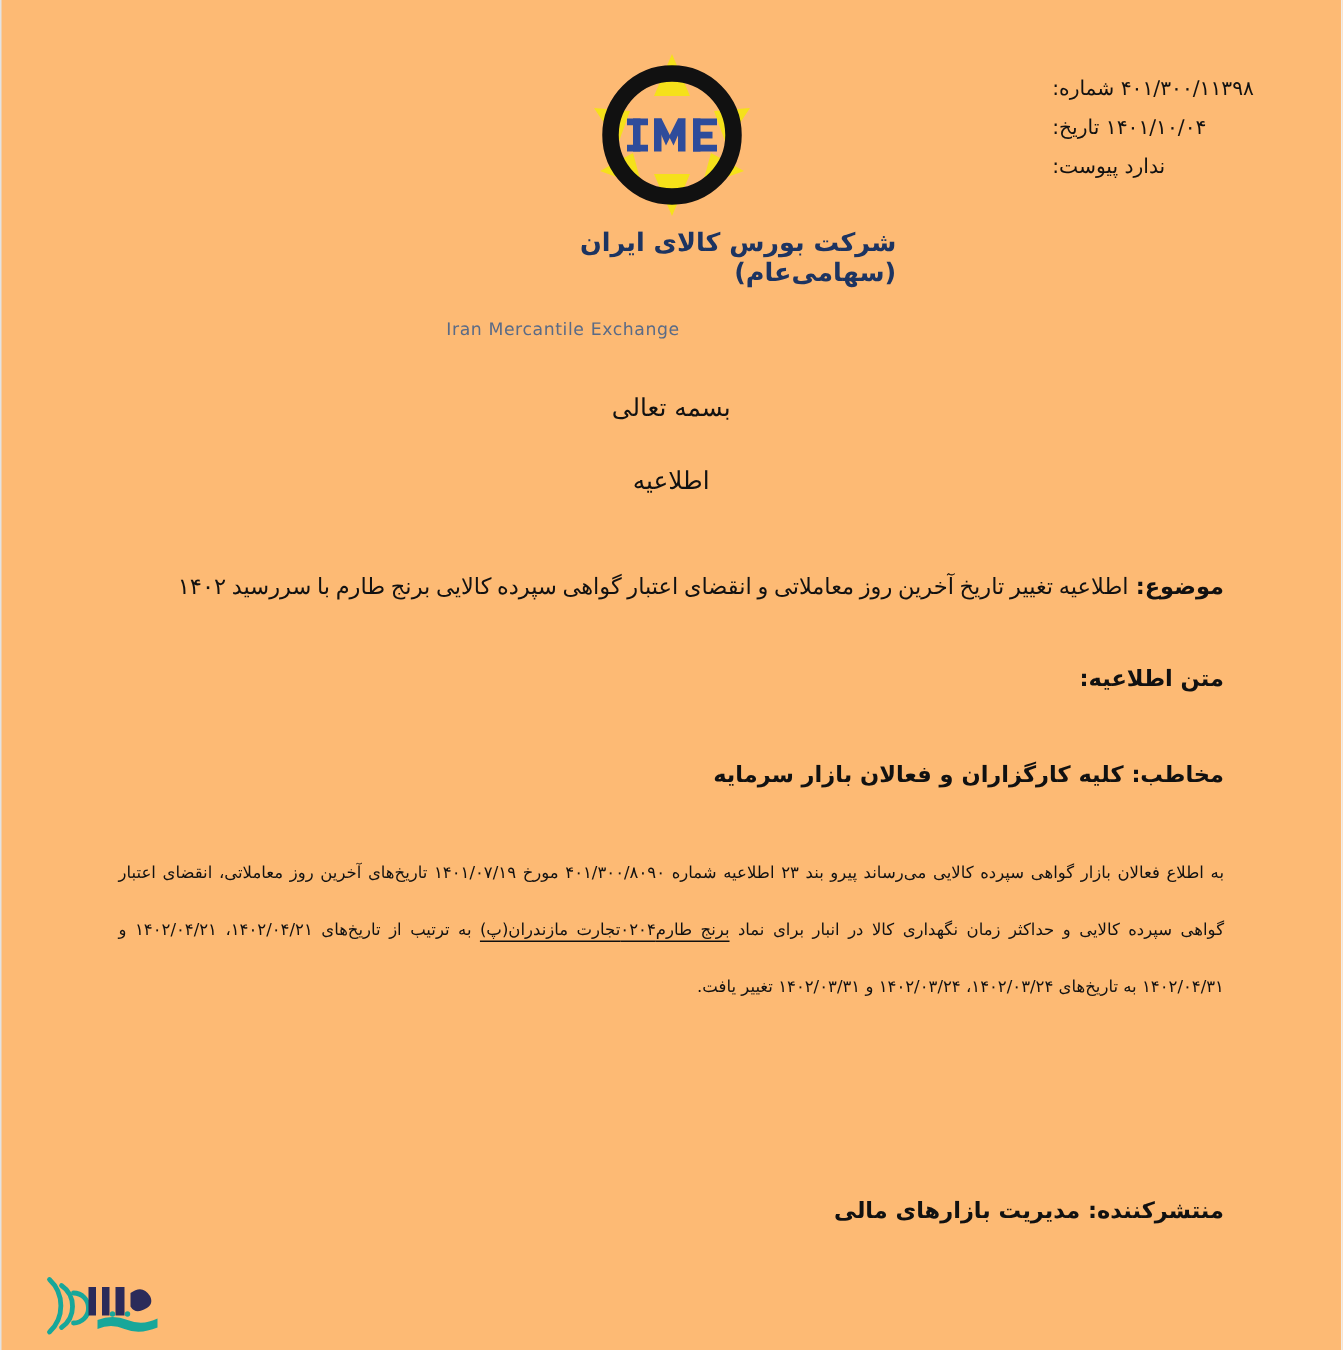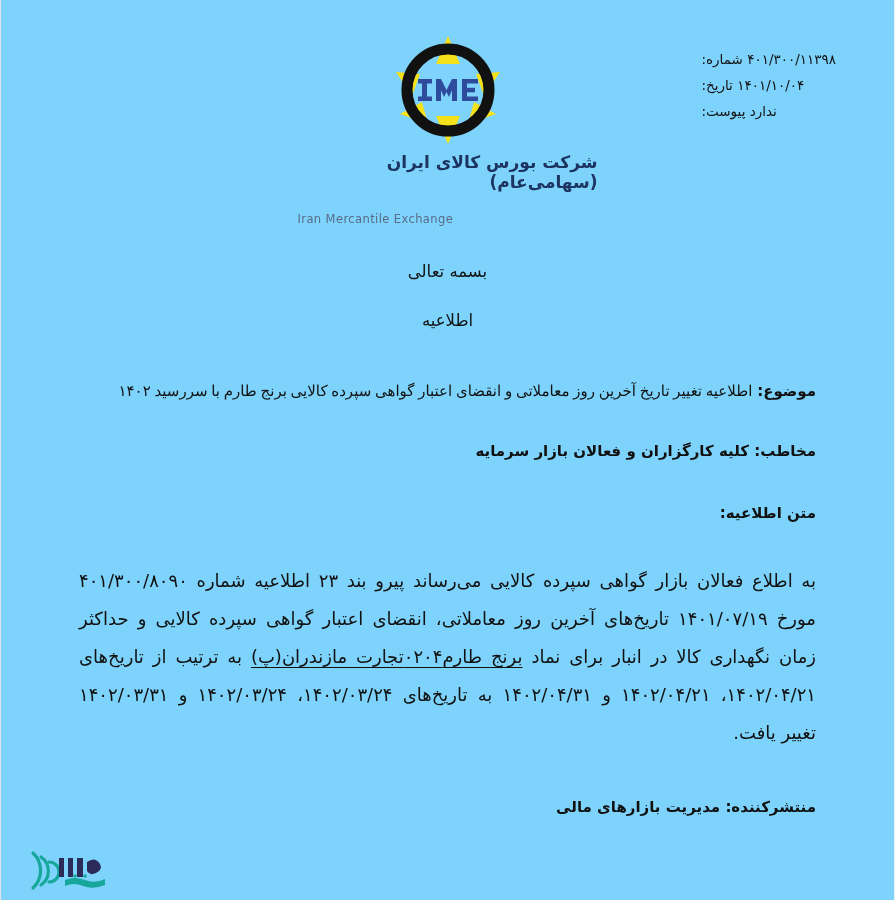--- a/index.html
+++ b/index.html
@@ -4,21 +4,21 @@
 <style>
   html, body {
     margin: 0;
     padding: 0;
     background: #ffffff;
   }
   .page {
     position: relative;
     width: 895px;
     height: 900px;
-    background: #7dd3fc;
+    background: #fdba74;
     border-left: 1px solid #e3e3e3;
     border-right: 1px solid #eeeeee;
     box-sizing: border-box;
     font-family: "DejaVu Sans", "Liberation Sans", sans-serif;
     color: #111111;
     overflow: hidden;
   }
 
   
   .header {
@@ -98,21 +98,21 @@
     margin-bottom: 30px;
     color: #111111;
   }
   .field-line .lbl { font-weight: 700; }
   .subject-line { text-align: justify; margin-bottom: 30px; }
   .subject-line .val { font-weight: 400; font-family: Liberation Serif, serif; }
   .addressee-line { font-weight: 700; margin-bottom: 32px; }
   .body-label { font-weight: 700; margin-bottom: 34px; }
 
   .body-text {
-    font-size: 18px;
+    font-size: 11px;
     line-height: 38px;
     text-align: justify;
     text-justify: inter-word;
     color: #111111;
   }
   .body-text .underlined {
     text-decoration: underline;
     text-underline-offset: 4px;
   }
 
@@ -189,26 +189,26 @@
 
     <div class="centered-line bismillah">بسمه  تعالی</div>
 
     <div class="centered-line notice-heading">اطلاعیه</div>
 
     <div class="field-line subject-line">
       <span class="lbl">موضوع:</span>
       <span class="val">اطلاعیه تغییر  تاریخ آخرین روز معاملاتی و انقضای اعتبار گواهی  سپرده کالایی برنج طارم با سررسید ۱۴۰۲</span>
     </div>
 
+    <div class="field-line body-label">متن اطلاعیه:</div>
+
     <div class="field-line addressee-line">
       <span class="lbl">مخاطب:</span>
       <span class="val">کلیه کارگزاران و فعالان بازار سرمایه</span>
     </div>
-
-    <div class="field-line body-label">متن اطلاعیه:</div>
 
     <div class="body-text">
       <span>به اطلاع فعالان بازار گواهی سپرده کالایی می‌رساند پیرو بند ۲۳ اطلاعیه شماره ۴۰۱/۳۰۰/۸۰۹۰ مورخ ۱۴۰۱/۰۷/۱۹ تاریخ‌های آخرین روز معاملاتی، انقضای اعتبار گواهی سپرده کالایی و حداکثر زمان نگهداری  کالا در انبار برای نماد </span><span class="underlined">برنج طارم۰۲۰۴تجارت مازندران(پ)</span><span> به ترتیب از تاریخ‌های ۱۴۰۲/۰۴/۲۱، ۱۴۰۲/۰۴/۲۱ و ۱۴۰۲/۰۴/۳۱ به تاریخ‌های ۱۴۰۲/۰۳/۲۴، ۱۴۰۲/۰۳/۲۴ و ۱۴۰۲/۰۳/۳۱ تغییر یافت.</span>
     </div>
   </div>
 
   <div class="publisher">
     <span>منتشرکننده:</span>
     <span>مدیریت بازارهای مالی</span>
   </div>

